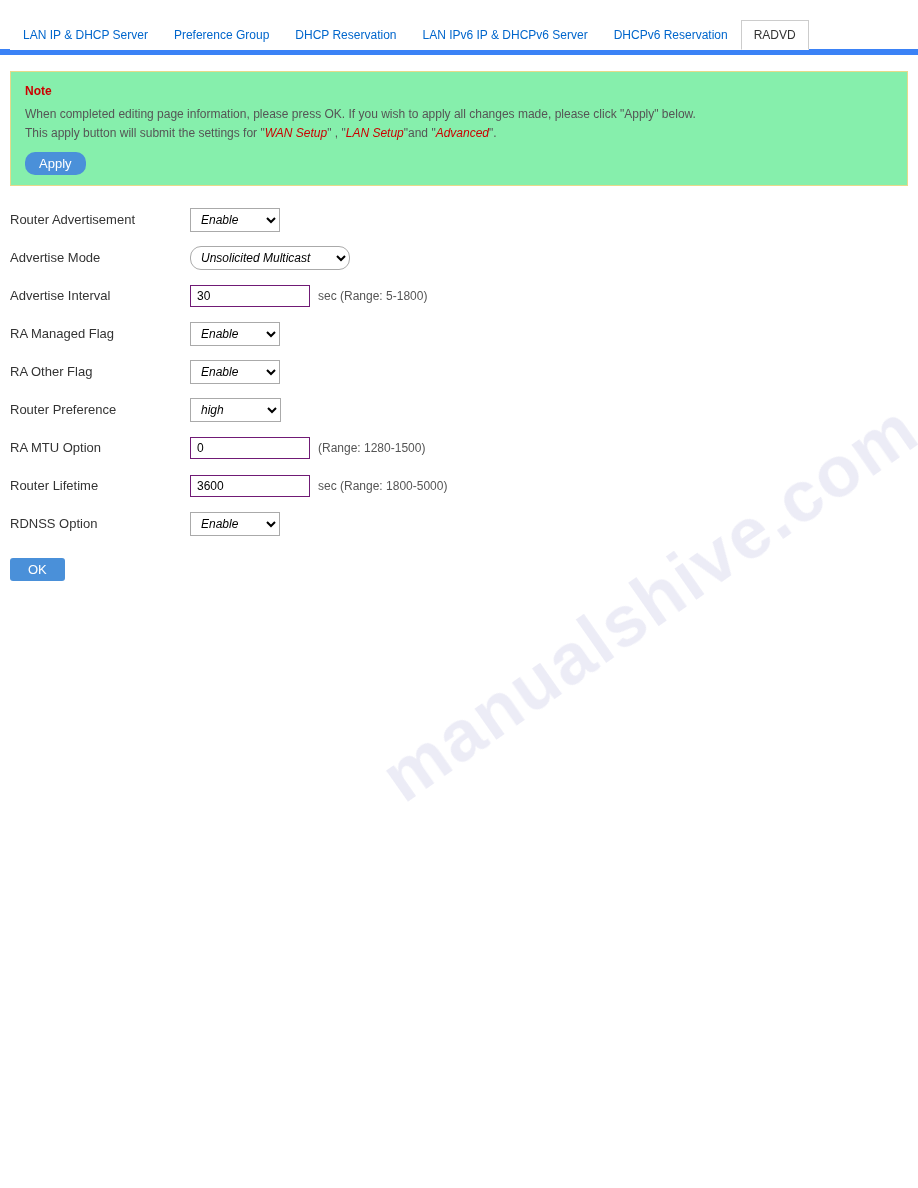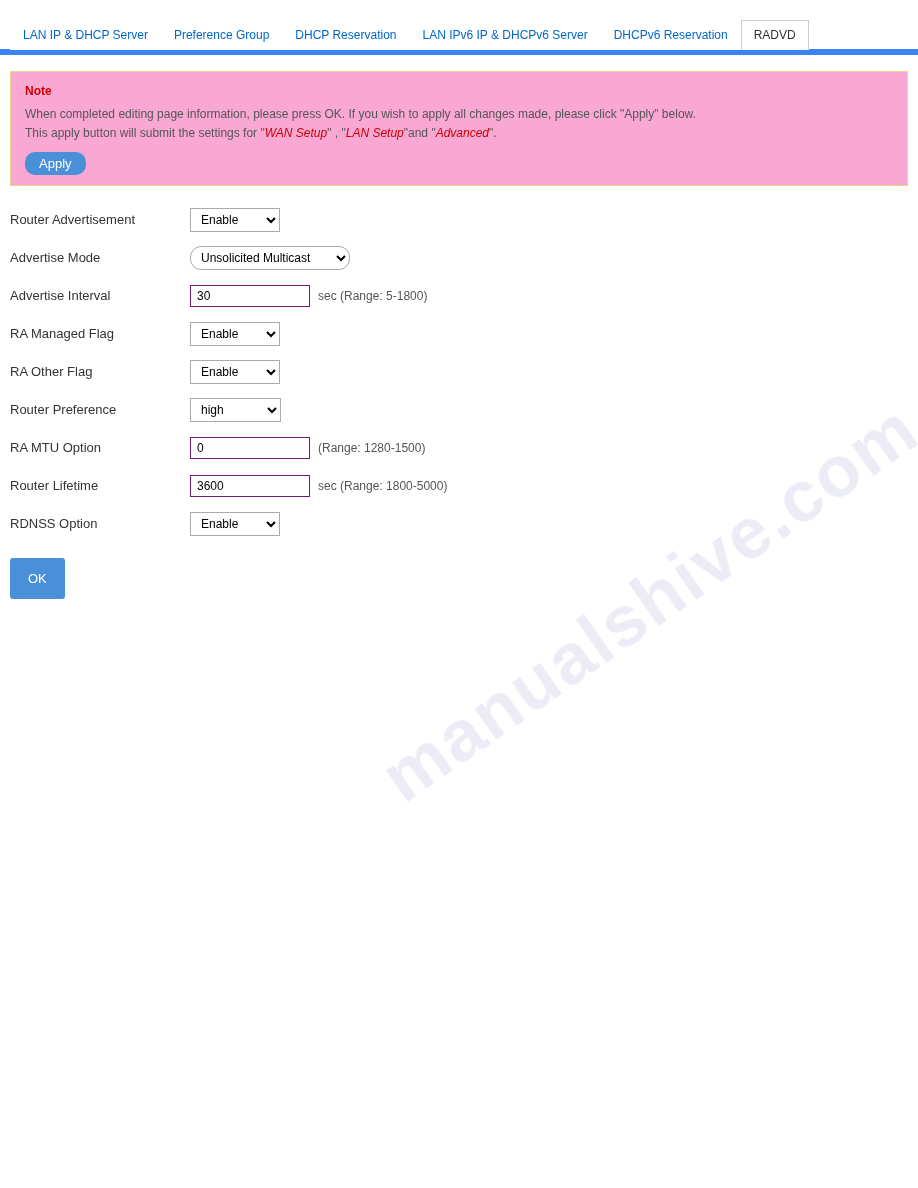--- a/index.html
+++ b/index.html
@@ -40,21 +40,21 @@
     .tab.active {
       border: 1px solid #ccc;
       border-bottom: 1px solid #fff;
       color: #333;
       font-weight: normal;
       cursor: default;
     }
 
     
     .note-box {
-      background: #f9a8d4;
+      background: #86efac;
       border: 1px solid #e8d98a;
       padding: 10px 14px;
       margin: 0 10px 20px 10px;
       font-size: 12px;
       line-height: 1.6;
     }
 
     .note-box .note-title {
       font-weight: bold;
       color: #c00;
@@ -108,38 +108,39 @@
     }
 
     select {
       padding: 3px 20px 3px 6px;
       font-size: 12px;
       border: 1px solid #aaa;
       background: #fff;
       cursor: pointer;
       min-width: 90px;
       appearance: auto;
+      font-style: italic;
     }
 
     input[type="text"], input[type="number"] {
       padding: 3px 6px;
       font-size: 12px;
       border: 1px solid #701a75;
       width: 120px;
     }
 
     .hint-text {
       font-size: 12px;
       color: #555;
     }
 
     .ok-btn {
       display: inline-block;
       margin-top: 10px;
-      padding: 13px 18px;
+      padding: 4px 18px;
       background: #4a90d9;
       color: #fff;
       border: none;
       border-radius: 3px;
       cursor: pointer;
       font-size: 13px;
     }
 
     
     .watermark {

